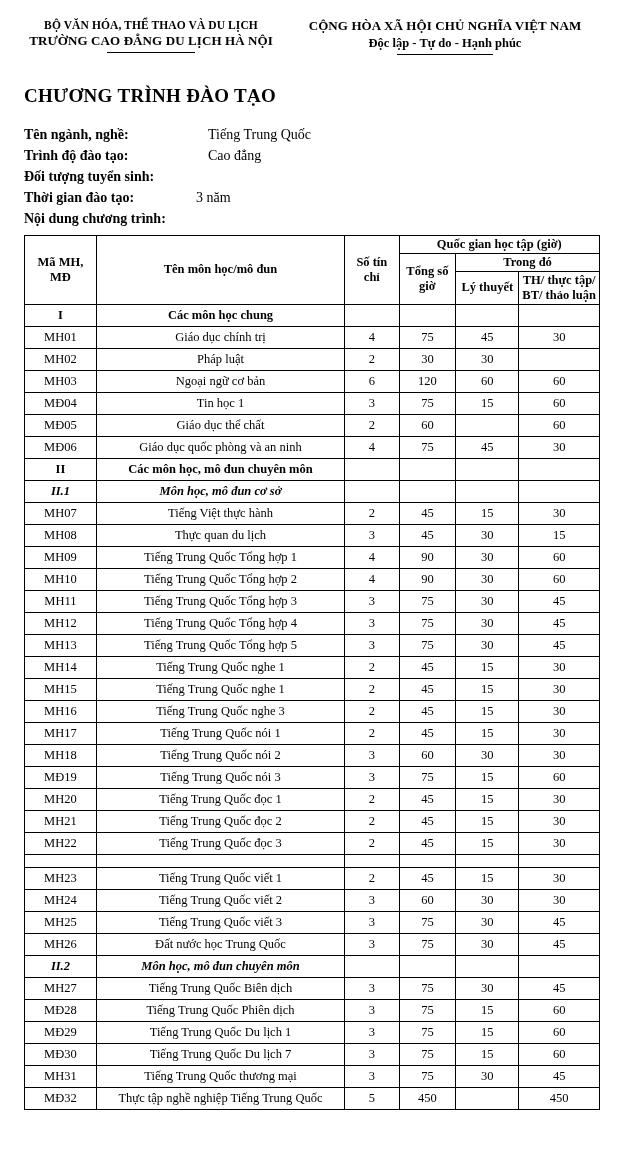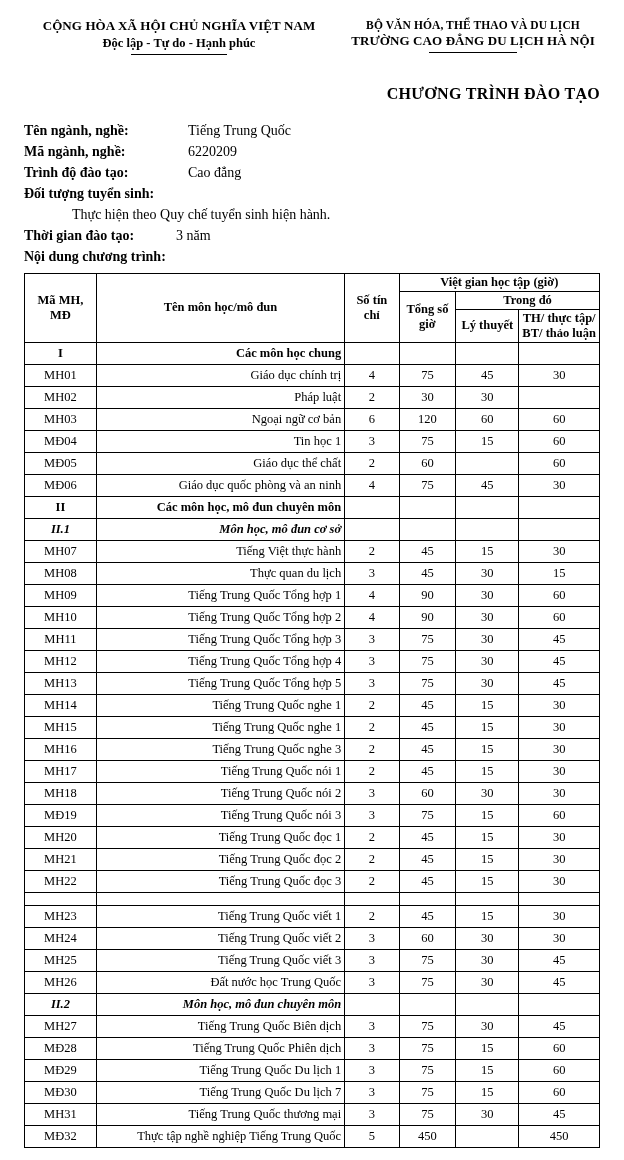--- a/index.html
+++ b/index.html
@@ -49,36 +49,37 @@
   }
   .rule {
     width: 96px;
     height: 1px;
     background: #000;
     margin: 3px auto 0 auto;
   }
   .rule.short { width: 88px; }
 
   .doc-title {
-    text-align: right;
-    font-size: 16px;
+    text-align: left;
+    font-size: 19px;
     font-weight: bold;
     letter-spacing: 0.3px;
     margin-top: 30px;
   }
 
   
   .meta {
     margin-top: 20px;
     font-size: 14px;
   }
   .meta-row {
     display: flex;
     align-items: flex-end;
     margin-bottom: 5px;
+    gap: 20px;
   }
   .meta-label {
     font-weight: bold;
     width: 164px;
     flex: 0 0 164px;
   }
   .meta-value {
     font-weight: normal;
   }
   .meta-value.bold { font-weight: normal; }
@@ -110,66 +111,61 @@
     font-size: 12.5px;
   }
   .c-code   { width: 66px;  text-align: center; }
   .c-name   { width: 228px; text-align: left; padding-left: 5px; }
   .c-credit { width: 50px;  text-align: center; }
   .c-total  { width: 52px;  text-align: center; }
   .c-theory { width: 58px;  text-align: center; }
   .c-prac   { width: 74px;  text-align: center; }
 
   td.r-code { text-align: center; height: 19px; }
-  td.r-name { text-align: right; padding-left: 5px; margin-left: 32px; }
+  td.r-name { text-align: center; padding-left: 5px; margin-left: 32px; }
   td.r-num  { text-align: center; }
 
   tr.section td { font-weight: bold; }
   tr.section td.r-name { font-weight: bold; }
   tr.sub td.r-name { font-weight: bold; font-style: italic; }
   tr.sub td.r-code { font-weight: bold; font-style: italic; margin-left: 17px; }
   tr.spacer td { height: 10px; border-left: 1px solid #000; border-right: 1px solid #000; border-top: 1px solid #000; border-bottom: 1px solid #000; }
 </style>
 </head>
 <body>
 
 <div class="page">
 
   <div class="letterhead">
+    <div class="lh-col lh-left">
+      <div class="lh-line1">BỘ VĂN HÓA, THỂ THAO VÀ DU LỊCH</div>
+      <div class="lh-line2">TRƯỜNG CAO ĐẲNG DU LỊCH HÀ NỘI</div>
+      <div class="rule short"></div>
+    </div>
     <div class="lh-col lh-right">
       <div class="lh-line2">CỘNG HÒA XÃ HỘI CHỦ NGHĨA VIỆT NAM</div>
       <div class="lh-sub">Độc lập - Tự do - Hạnh phúc</div>
       <div class="rule"></div>
     </div>
-    <div class="lh-col lh-left">
-      <div class="lh-line1">BỘ VĂN HÓA, THỂ THAO VÀ DU LỊCH</div>
-      <div class="lh-line2">TRƯỜNG CAO ĐẲNG DU LỊCH HÀ NỘI</div>
-      <div class="rule short"></div>
-    </div>
   </div>
 
   <div class="doc-title">CHƯƠNG TRÌNH ĐÀO TẠO</div>
 
   <div class="meta">
     <div class="meta-row">
       <div class="meta-label">Tên ngành, nghề:</div>
       <div class="meta-value bold">Tiếng Trung Quốc</div>
     </div>
     <div class="meta-row">
-      <div class="meta-label">Mã ngành, nghề:</div>
-      <div class="meta-value bold">6220209</div>
-    </div>
-    <div class="meta-row">
       <div class="meta-label">Trình độ đào tạo:</div>
       <div class="meta-value">Cao đẳng</div>
     </div>
     <div class="meta-row single">
       <div class="meta-label">Đối tượng tuyển sinh:</div>
     </div>
-    <div class="meta-indent">Thực hiện theo Quy chế tuyển sinh hiện hành.</div>
     <div class="meta-row tight">
       <div class="meta-label">Thời gian đào tạo:</div>
       <div class="meta-value">3 năm</div>
     </div>
     <div class="meta-row single">
       <div class="meta-label">Nội dung chương trình:</div>
     </div>
   </div>
 
   <table class="program">
@@ -179,21 +175,21 @@
         <col class="c-credit">
       <col class="c-total">
         <col class="c-theory">
         <col class="c-prac">
     </colgroup>
     <thead>
       <tr>
         <th rowspan="3">Mã MH, MĐ</th>
         <th rowspan="3">Tên môn học/mô đun</th>
         <th rowspan="3">Số tín chỉ</th>
-        <th colspan="3">Việt gian học tập (giờ)</th>
+        <th colspan="3">Quốc gian học tập (giờ)</th>
       </tr>
       <tr>
         <th rowspan="2">Tổng số giờ</th>
         <th colspan="2">Trong đó</th>
       </tr>
       <tr>
         <th>Lý thuyết</th>
         <th>TH/ thực tập/ BT/ thảo luận</th>
       </tr>
     </thead>

